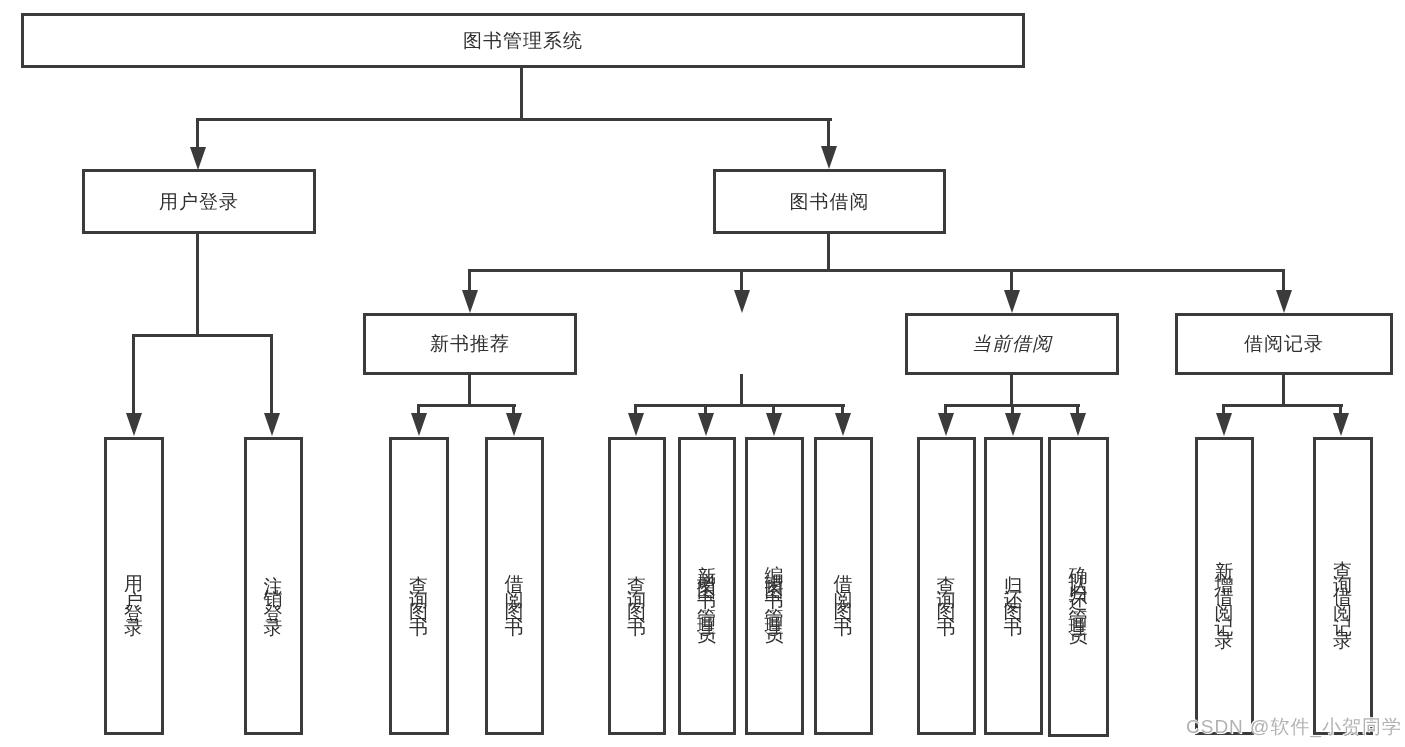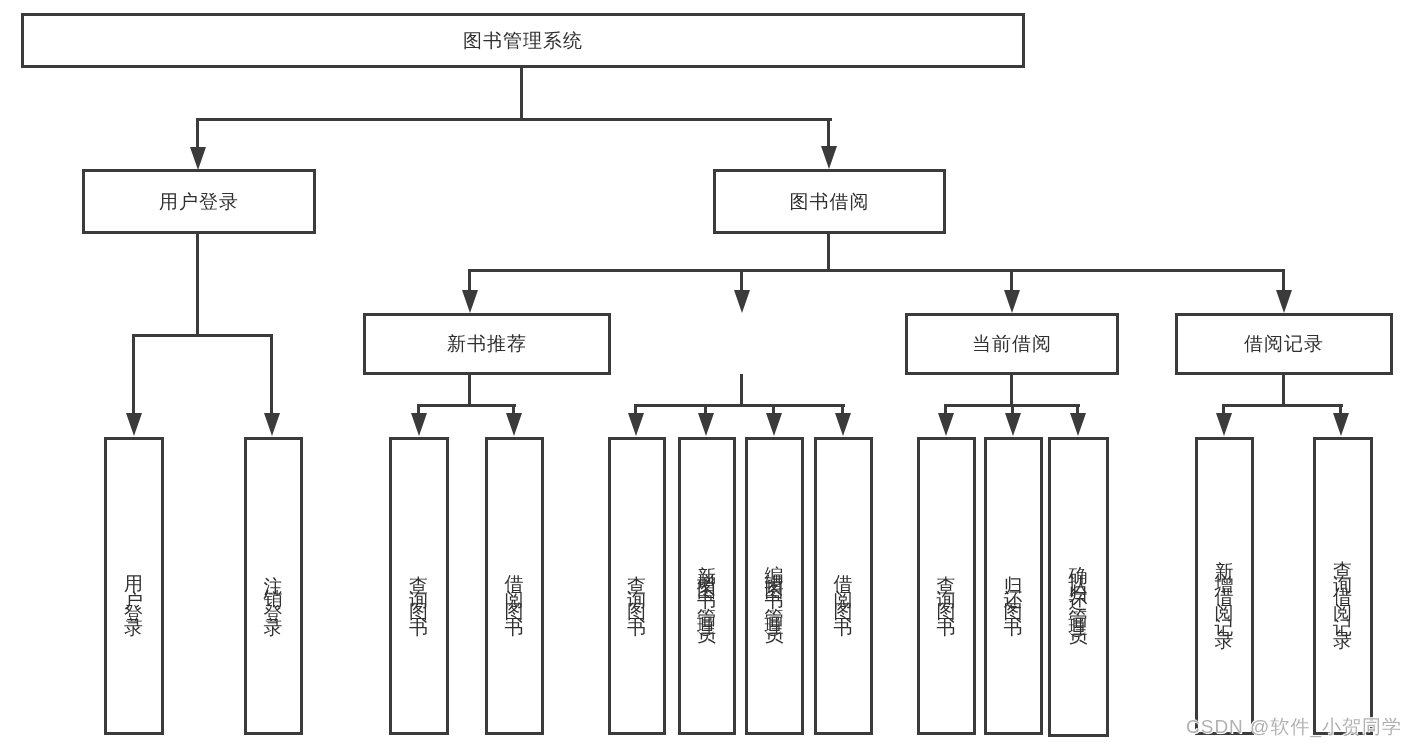--- a/index.html
+++ b/index.html
@@ -55,22 +55,22 @@
 </head>
 <body>
 
 <div class="stage">
 
   <div class="box" style="left:21px;top:13px;width:1004px;height:55px;">图书管理系统</div>
 
   <div class="box" style="left:82px;top:169px;width:234px;height:65px;">用户登录</div>
   <div class="box" style="left:713px;top:169px;width:233px;height:65px;">图书借阅</div>
 
-  <div class="box" style="left:363px;top:313px;width:248px;height:62px;">新书推荐</div>
-  <div class="box" style="left:905px;top:313px;width:214px;height:62px;">当前借阅</div>
+  <div class="box" style="left:363px;top:313px;width:214px;height:62px;">新书推荐</div>
+  <div class="box" style="left:905px;top:313px;width:214px;height:62px;font-style:italic;">当前借阅</div>
   <div class="box" style="left:1175px;top:313px;width:218px;height:62px;">借阅记录</div>
 
   <div class="box vbox" style="left:104px;top:437px;width:60px;height:298px;">用户登录</div>
   <div class="box vbox" style="left:244px;top:437px;width:59px;height:298px;">注销登录</div>
 
   <div class="box vbox" style="left:389px;top:437px;width:60px;height:298px;">查询图书</div>
   <div class="box vbox" style="left:485px;top:437px;width:59px;height:298px;">借阅图书</div>
 
   <div class="box vbox" style="left:608px;top:437px;width:58px;height:298px;">查询图书</div>
   <div class="box vbox vtight" style="left:678px;top:437px;width:58px;height:298px;">新增图书（管理员）</div>

